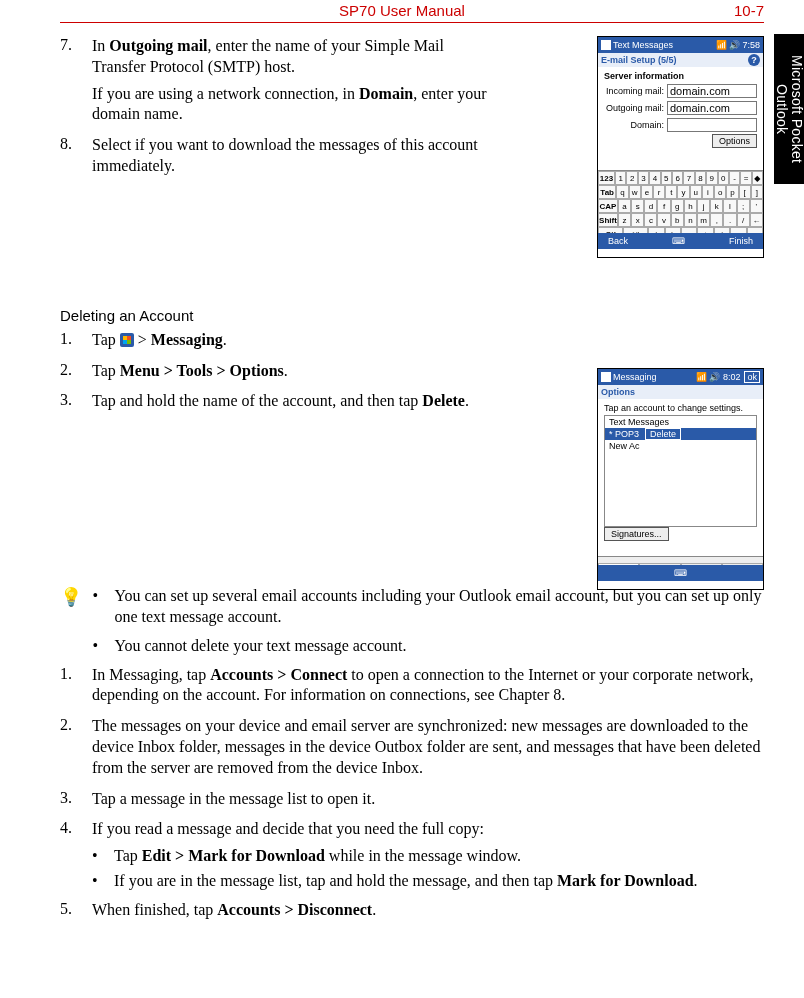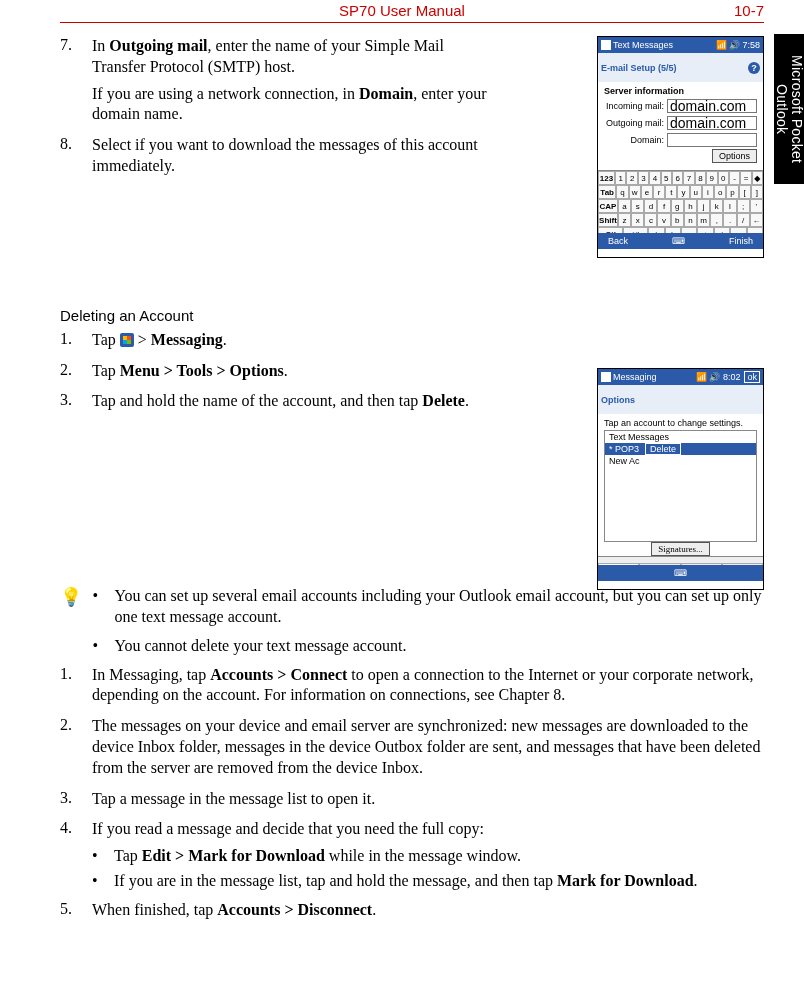--- a/index.html
+++ b/index.html
@@ -102,29 +102,29 @@
   .shot1 { top:36px; right:40px; width:165px; height:220px; }
   .shot2 { top:368px; right:40px; width:165px; height:220px; }
   .shot .titlebar {
     height:16px; background:#2a5aa8; color:#fff;
     display:flex; align-items:center; justify-content:space-between;
     padding:0 3px;
   }
   .shot .titlebar .ticons { display:flex; gap:2px; align-items:center;}
   .shot .titlebar .flag { width:10px; height:10px; background:#fff; display:inline-block;}
   .shot .sub {
-    height:29px; background:#e8eef8; color:#2a5aa8;
+    height:14px; background:#e8eef8; color:#2a5aa8;
     display:flex; align-items:center; justify-content:space-between;
     padding:0 3px; font-weight:bold;
   }
   .shot .help { width:12px;height:12px; border-radius:50%; background:#2a5aa8; color:#fff; text-align:center; line-height:12px; font-size:9px;}
   .shot .pane { padding:4px 6px; }
   .shot .row { display:flex; align-items:center; margin:3px 0; gap:3px;}
   .shot .lbl { width:60px; text-align:right; font-size:9px;}
-  .shot .inp { flex:1; border:1px solid #777; height:12px; font-size:14px; padding:0 2px; display:flex; align-items:center; background:#fff;}
+  .shot .inp { flex:1; border:1px solid #777; height:12px; font-size:11px; padding:0 2px; display:flex; align-items:center; background:#fff;}
   .shot .btn { border:1px solid #555; background:#eee; padding:1px 6px; font-size:9px;}
   .shot .kbd {
     position:absolute; left:0; right:0; bottom:16px; height:70px;
     border-top:1px solid #888;
     display:flex; flex-direction:column;
   }
   .shot .kbd .krow { flex:1; display:flex; }
   .shot .kbd .k { flex:1; border:0.5px solid #aaa; font-size:8px; display:flex; align-items:center; justify-content:center; background:#f8f8f8;}
   .shot .kbd .k.w { flex:1.6; font-weight:bold;}
   .shot .bottombar {
@@ -305,21 +305,21 @@
     <div class="pane">
       <div style="font-size:9px;">Tap an account to change settings.</div>
       <div class="list">
         <div class="item">Text Messages</div>
         <div class="item sel">
           <span>* POP3</span>
           <span class="ctx">Delete</span>
         </div>
         <div class="item">New Ac</div>
       </div>
-      <div style="text-align:center;font-family:Liberation Serif, serif;"><span class="btn">Signatures...</span></div>
+      <div style="text-align:left;"><span class="btn">Signatures...</span></div>
     </div>
     <div class="tabs">
       <div class="t active">Accounts</div>
       <div class="t">Message</div>
       <div class="t">Address</div>
       <div class="t">Storage</div>
     </div>
     <div class="bottombar">
       <span></span>
         <span>⌨</span>

